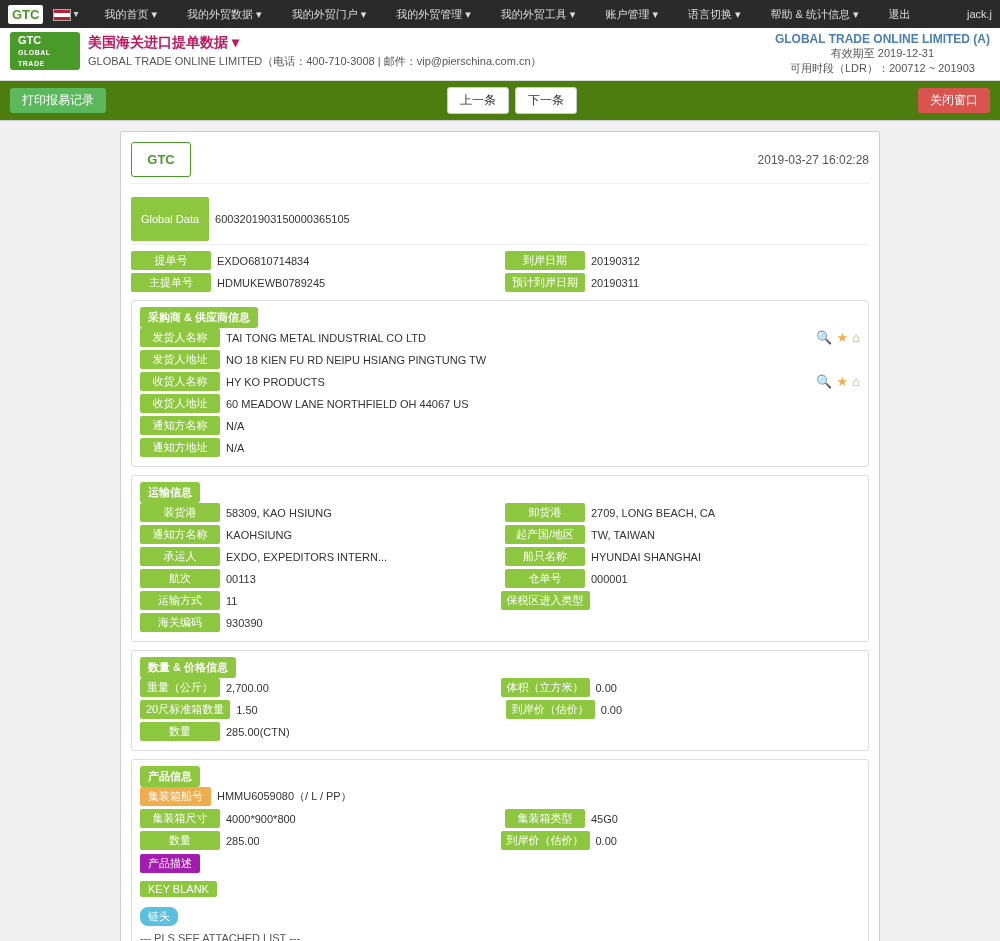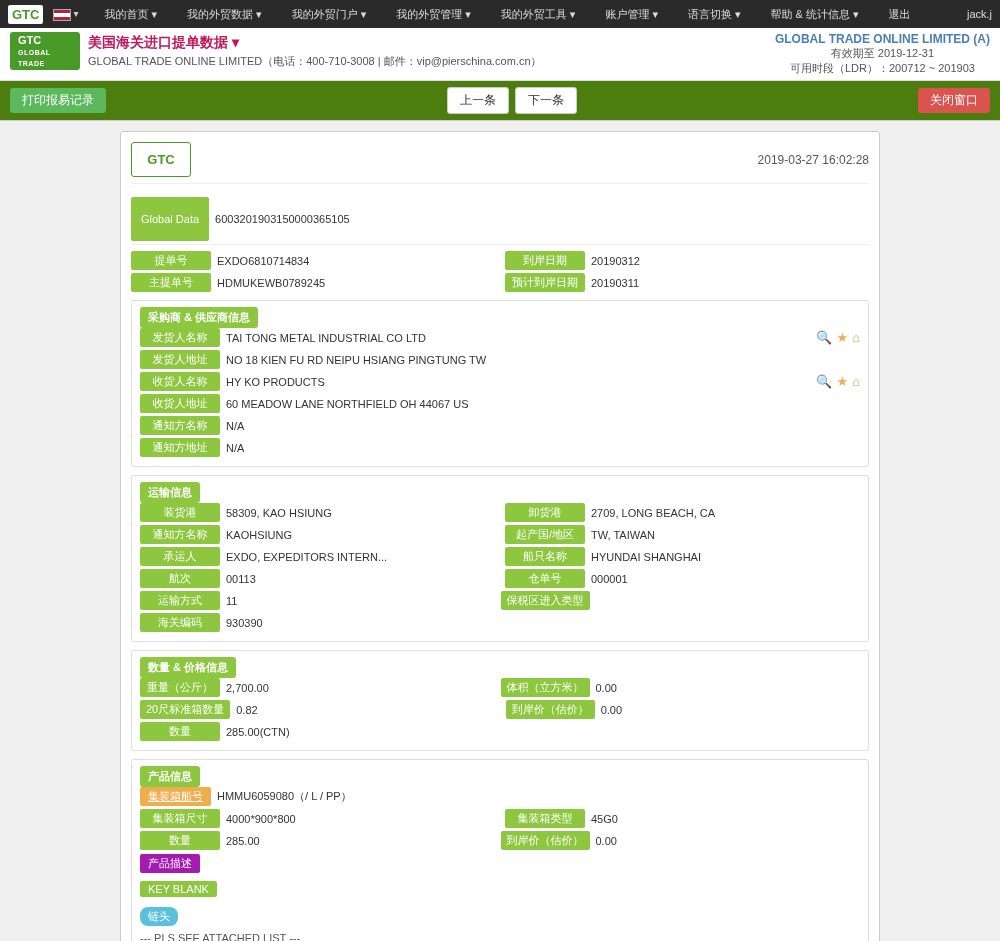--- a/index.html
+++ b/index.html
@@ -52,21 +52,21 @@
     .global-label { background: #8dc63f; color: #fff; border-radius: 2px; padding: 16px 10px; font-size: 11px; white-space: nowrap; }
     .global-value { font-size: 11px; color: #333; }
 
     
     .icon-search { color: #aaa; cursor: pointer; font-size: 13px; }
     .icon-star { color: #f0ad4e; cursor: pointer; font-size: 13px; }
     .icon-home { color: #8dc63f; cursor: pointer; font-size: 13px; }
     .icons-group { display: inline-flex; gap: 4px; margin-left: 6px; }
 
     
-    .container-badge { background: #f0ad4e; color: #fff; border-radius: 2px; padding: 2px 8px; font-size: 11px; display: inline-block; text-decoration: underline; }
+    .container-badge { background: #f0ad4e; color: #fff; border-radius: 2px; padding: 2px 8px; font-size: 11px; display: inline-block; }
     .product-badge { background: #a21caf; color: #fff; border-radius: 2px; padding: 2px 8px; font-size: 11px; display: inline-block; }
     .keyword-badge { background: #8dc63f; color: #fff; border-radius: 2px; padding: 2px 8px; font-size: 11px; display: inline-block; margin-bottom: 2px; }
     .anchor-badge { background: #5bc0de; color: #fff; border-radius: 8px; padding: 2px 8px; font-size: 11px; display: inline-block; }
     .info-row { display: flex; margin-bottom: 3px; align-items: center; }
     .info-row .lbl { background: #8dc63f; color: #fff; border-radius: 2px; padding: 2px 6px; font-size: 11px; min-width: 80px; text-align: center; margin-right: 6px; white-space: nowrap; }
     .info-row .val { font-size: 11px; color: #333; flex: 1; }
     .info-row .lbl2 { background: #8dc63f; color: #fff; border-radius: 2px; padding: 2px 6px; font-size: 11px; min-width: 80px; text-align: center; margin-left: 10px; margin-right: 6px; white-space: nowrap; }
     .info-row .val2 { font-size: 11px; color: #333; flex: 1; }
   </style>
 </head>
@@ -236,21 +236,21 @@
         <span class="section-label">数量 &amp; 价格信息</span>
       </div>
       <div class="info-row">
         <span class="lbl">重量（公斤）</span>
         <span class="val">2,700.00</span>
         <span class="lbl2">体积（立方米）</span>
         <span class="val2">0.00</span>
       </div>
       <div class="info-row">
         <span class="lbl">20尺标准箱数量</span>
-        <span class="val">0.82</span>
+        <span class="val">1.50</span>
         <span class="lbl2">到岸价（估价）</span>
         <span class="val2">0.00</span>
       </div>
       <div class="info-row">
         <span class="lbl">数量</span>
         <span class="val">285.00(CTN)</span>
       </div>
     </div>
 
     <div class="section-block">

